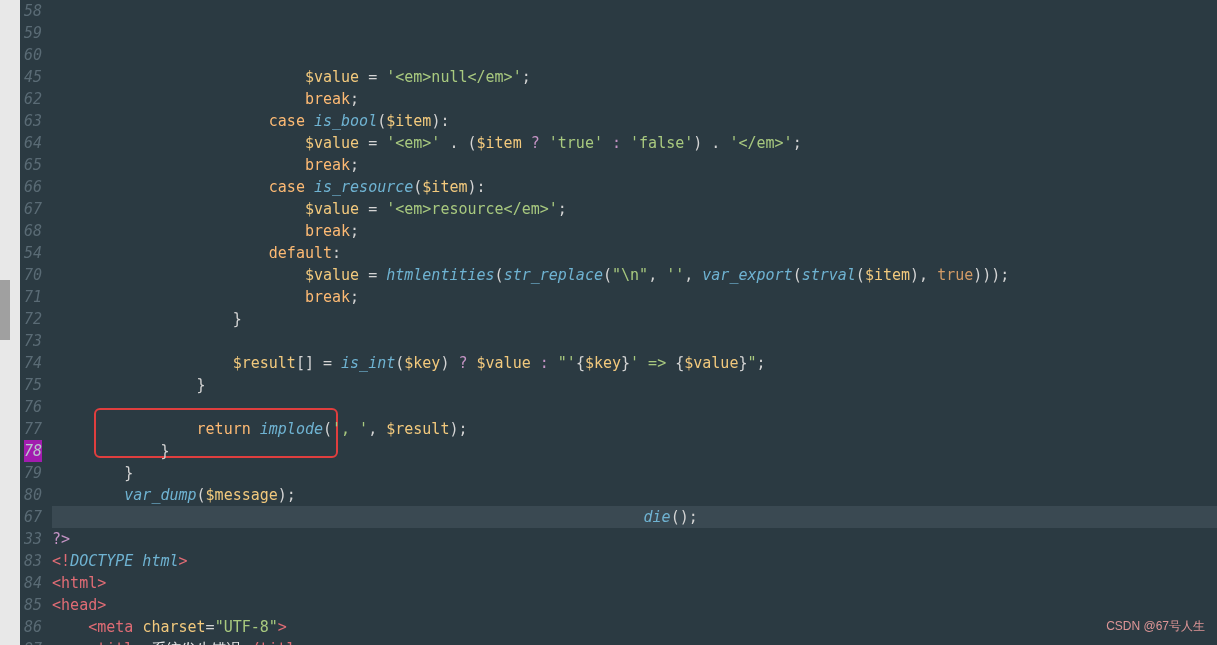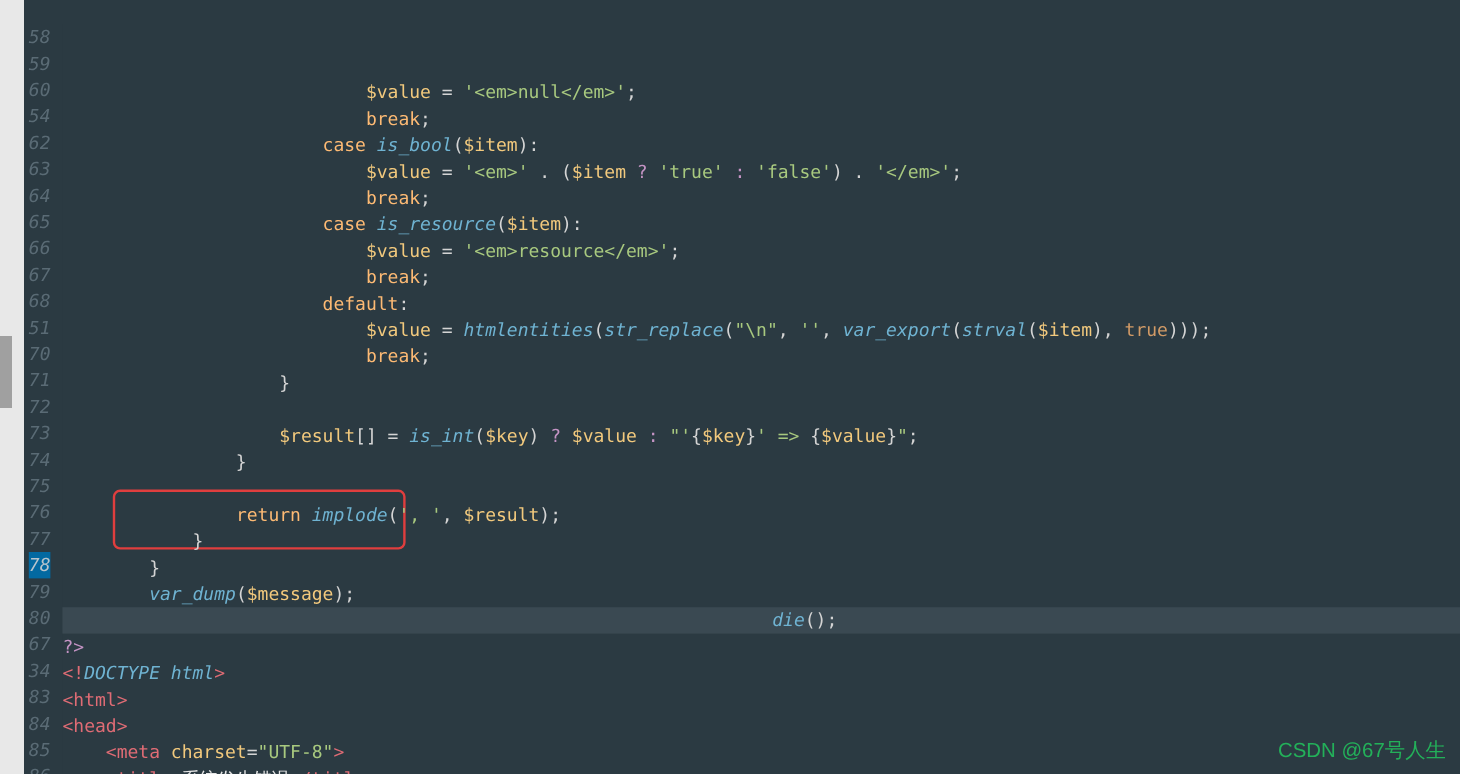--- a/index.html
+++ b/index.html
@@ -19,24 +19,23 @@
 }
 .gutter {
   background: #2b3a42;
   color: #5a6b75;
   text-align: left;
   padding: 0 10px 0 24px;
   user-select: none;
   font-style: italic;
   font-family: 'Consolas', 'Monaco', monospace;
   flex-shrink: 0;
-  margin-top: 20px;
 }
 .gutter .ln { height: 22px; }
-.gutter .ln.current { background: #0369a1; color: #b8c4cc; }
+.gutter .ln.current { background: #a21caf; color: #b8c4cc; }
 .code-area {
   flex: 1;
   color: #d4d4d4;
   white-space: pre;
   position: relative;
 }
 .code-line { height: 22px; position: relative; }
 .code-line.current-line { background: #3a4952; text-align: center; }
 .tok-var { color: #f2c97d; }
 .tok-str { color: #a8c97f; }
@@ -57,59 +56,59 @@
   left: 42px;
   top: 408px;
   width: 244px;
   height: 50px;
   pointer-events: none;
 }
 .watermark {
   position: absolute;
   right: 12px;
   bottom: 8px;
-  color: #22c55e;
-  font-size: 17px;
+  color: #fca5a5;
+  font-size: 12px;
   font-family: sans-serif;
   opacity: 0.85;
 }
 </style>
 </head>
 <body>
 
 <div class="left-strip"></div>
 <div class="left-strip2"></div>
 
 <div class="editor">
   <div class="gutter" id="gutter">
       <div class="ln">58</div>
       <div class="ln">59</div>
       <div class="ln">60</div>
-      <div class="ln">54</div>
+      <div class="ln">45</div>
       <div class="ln">62</div>
       <div class="ln">63</div>
       <div class="ln">64</div>
       <div class="ln">65</div>
       <div class="ln">66</div>
       <div class="ln">67</div>
       <div class="ln">68</div>
-      <div class="ln">51</div>
+      <div class="ln">54</div>
       <div class="ln">70</div>
       <div class="ln">71</div>
       <div class="ln">72</div>
       <div class="ln">73</div>
       <div class="ln">74</div>
       <div class="ln">75</div>
       <div class="ln">76</div>
       <div class="ln">77</div>
       <div class="ln current">78</div>
       <div class="ln">79</div>
       <div class="ln">80</div>
       <div class="ln">67</div>
-      <div class="ln">34</div>
+      <div class="ln">33</div>
       <div class="ln">83</div>
       <div class="ln">84</div>
       <div class="ln">85</div>
       <div class="ln">86</div>
       <div class="ln">87</div>
     </div>
   <div class="code-area" id="code">
     <div class="highlight-box"></div>
   <div class="code-line"><span>                            </span><span class="tok-var">$value</span><span> = </span><span class="tok-str">'&lt;em&gt;null&lt;/em&gt;'</span><span>;</span></div><div class="code-line"><span>                            </span><span class="tok-kw">break</span><span>;</span></div><div class="code-line"><span>                        </span><span class="tok-kw">case</span><span> </span><span class="tok-fn">is_bool</span><span>(</span><span class="tok-var">$item</span><span>):</span></div><div class="code-line"><span>                            </span><span class="tok-var">$value</span><span> = </span><span class="tok-str">'&lt;em&gt;'</span><span> . (</span><span class="tok-var">$item</span><span class="tok-op"> ? </span><span class="tok-str">'true'</span><span class="tok-op"> : </span><span class="tok-str">'false'</span><span>) . </span><span class="tok-str">'&lt;/em&gt;'</span><span>;</span></div><div class="code-line"><span>                            </span><span class="tok-kw">break</span><span>;</span></div><div class="code-line"><span>                        </span><span class="tok-kw">case</span><span> </span><span class="tok-fn">is_resource</span><span>(</span><span class="tok-var">$item</span><span>):</span></div><div class="code-line"><span>                            </span><span class="tok-var">$value</span><span> = </span><span class="tok-str">'&lt;em&gt;resource&lt;/em&gt;'</span><span>;</span></div><div class="code-line"><span>                            </span><span class="tok-kw">break</span><span>;</span></div><div class="code-line"><span>                        </span><span class="tok-kw">default</span><span>:</span></div><div class="code-line"><span>                            </span><span class="tok-var">$value</span><span> = </span><span class="tok-fn">htmlentities</span><span>(</span><span class="tok-fn">str_replace</span><span>(</span><span class="tok-str">"\n"</span><span>, </span><span class="tok-str">''</span><span>, </span><span class="tok-fn">var_export</span><span>(</span><span class="tok-fn">strval</span><span>(</span><span class="tok-var">$item</span><span>), </span><span class="tok-const">true</span><span>)));</span></div><div class="code-line"><span>                            </span><span class="tok-kw">break</span><span>;</span></div><div class="code-line"><span>                    }</span></div><div class="code-line"><span></span></div><div class="code-line"><span>                    </span><span class="tok-var">$result</span><span>[] = </span><span class="tok-fn">is_int</span><span>(</span><span class="tok-var">$key</span><span>) </span><span class="tok-op">?</span><span> </span><span class="tok-var">$value</span><span> </span><span class="tok-op">:</span><span> </span><span class="tok-str">"'</span><span>{</span><span class="tok-var">$key</span><span>}</span><span class="tok-str">' =&gt; </span><span>{</span><span class="tok-var">$value</span><span>}</span><span class="tok-str">"</span><span>;</span></div><div class="code-line"><span>                }</span></div><div class="code-line"><span></span></div><div class="code-line"><span>                </span><span class="tok-kw">return</span><span> </span><span class="tok-fn">implode</span><span>(</span><span class="tok-str">', '</span><span>, </span><span class="tok-var">$result</span><span>);</span></div><div class="code-line"><span>            }</span></div><div class="code-line"><span>        }</span></div><div class="code-line"><span>        </span><span class="tok-fn">var_dump</span><span>(</span><span class="tok-var">$message</span><span>);</span></div><div class="code-line current-line"><span>        </span><span class="tok-fn">die</span><span>();</span></div><div class="code-line"><span class="tok-op">?&gt;</span></div><div class="code-line"><span class="tok-tag">&lt;!</span><span class="tok-doctype">DOCTYPE html</span><span class="tok-tag">&gt;</span></div><div class="code-line"><span class="tok-tag">&lt;</span><span class="tok-tag">html</span><span class="tok-tag">&gt;</span></div><div class="code-line"><span class="tok-tag">&lt;</span><span class="tok-tag">head</span><span class="tok-tag">&gt;</span></div><div class="code-line"><span>    </span><span class="tok-tag">&lt;</span><span class="tok-tag">meta </span><span class="tok-attr">charset</span><span>=</span><span class="tok-str">"UTF-8"</span><span class="tok-tag">&gt;</span></div><div class="code-line"><span>    </span><span class="tok-tag">&lt;</span><span class="tok-tag">title</span><span class="tok-tag">&gt;</span><span class="tok-cn">系统发生错误</span><span class="tok-tag">&lt;/</span><span class="tok-tag">title</span><span class="tok-tag">&gt;</span></div></div>
 </div>

